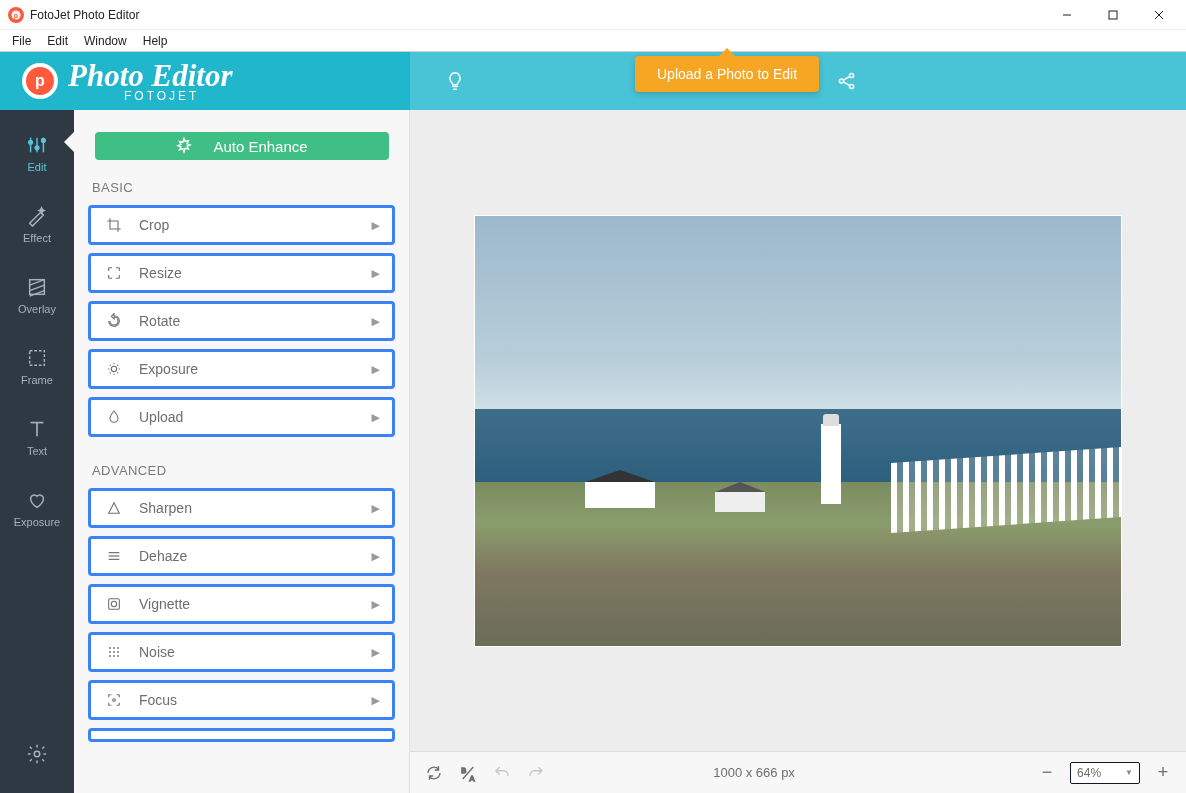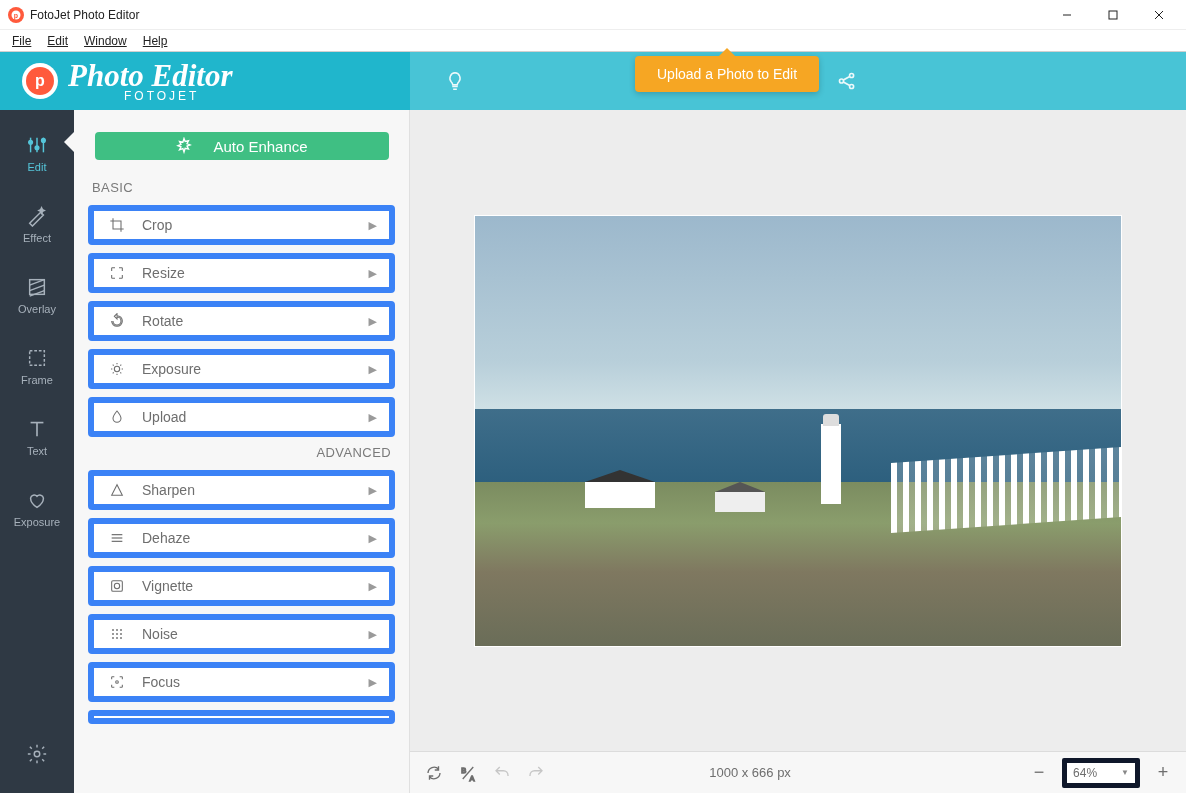--- a/index.html
+++ b/index.html
@@ -7,21 +7,21 @@
   
   .titlebar { height: 30px; background: #fff; display: flex; align-items: center; padding: 0 4px 0 8px; border-bottom: 1px solid #eee; }
   .titlebar .logo { width: 16px; height: 16px; border-radius: 50%; background: #ff5a3c; display: flex; align-items: center; justify-content: center; margin-right: 6px; }
   .titlebar .logo svg { width: 10px; height: 10px; }
   .titlebar .title { font-size: 12px; color: #222; }
   .titlebar .spacer { flex: 1; }
   .titlebar .winbtn { width: 46px; height: 30px; display: flex; align-items: center; justify-content: center; }
   .titlebar .winbtn svg { width: 10px; height: 10px; }
   
   .menubar { height: 22px; background: #fff; display: flex; align-items: center; padding: 0 4px; font-size: 12px; color: #222; border-bottom: 1px solid #d0d0d0; }
-  .menubar .mitem { padding: 2px 8px; text-decoration: underline; }
+  .menubar .mitem { padding: 2px 8px; }
   
   .topband { height: 58px; background: #48c4d6; display: flex; align-items: center; }
   .brandbox { width: 410px; height: 58px; background: #20b6cc; display: flex; align-items: center; padding-left: 22px; gap: 10px; }
   .brandbox .pbadge { width: 36px; height: 36px; border-radius: 50%; background: #fff; display: flex; align-items: center; justify-content: center; position: relative; }
   .brandbox .pbadge::before { content:""; width: 28px; height: 28px; border-radius: 50%; background: #ff5a3c; position: absolute; }
   .brandbox .pbadge span { color:#fff; font-weight:700; font-size:16px; position:relative; z-index:1; }
   .brandbox .bt { color:#fff; }
   .brandbox .bt .big { font-size: 31px; font-style: italic; font-weight: 600; font-family: "Brush Script MT", cursive; line-height: 1; }
   .brandbox .bt .sub { font-size: 12px; letter-spacing: 3px; margin-top: -2px; padding-left: 56px; }
   
@@ -40,21 +40,21 @@
   .rail .ritem { display:flex; flex-direction:column; align-items:center; gap:5px; color:#a7b1bb; font-size:11px; cursor:pointer; width:100%; padding: 4px 0;}
   .rail .ritem.active { color:#55c6da; }
   .rail .ritem svg { width:22px; height:22px; }
   .rail .notch { position:absolute; left: 64px; top: 22px; width:0; height:0; border-top:10px solid transparent; border-bottom:10px solid transparent; border-right:10px solid #f7f7f7; }
   .rail .settings { margin-top:auto; margin-bottom:24px; }
   
   .panel { width: 336px; background:#f7f7f7; border-right:1px solid #e0e0e0; overflow-y:auto; padding: 22px 14px; }
   .enhance { background:#3fbf83; color:#fff; border:none; width: 294px; height: 28px; border-radius:4px; font-size:15px; display:flex; align-items:center; justify-content:center; gap:20px; margin: 0 auto 20px;}
   .enhance svg{ width:18px; height:18px;}
   .secthdr { font-size:13px; color:#7a7a7a; letter-spacing:.4px; margin: 8px 4px 10px; }
-  .optrow { background:#fff; border:6px solid #3b82f6; border-radius:4px; height:40px; display:flex; align-items:center; padding: 0 12px; margin-bottom:8px; color:#6e6e6e; font-size:14px; cursor:pointer;}
+  .optrow { background:#fff; border:3px solid #3b82f6; border-radius:4px; height:40px; display:flex; align-items:center; padding: 0 12px; margin-bottom:8px; color:#6e6e6e; font-size:14px; cursor:pointer;}
   .optrow .oicon { width:22px; display:flex; justify-content:center; margin-right:14px; }
   .optrow .oicon svg { width:16px; height:16px; }
   .optrow .olabel { flex:1; }
   .optrow .chev { color:#9a9a9a; font-size:11px; }
   
   .canvaswrap { flex:1; display:flex; flex-direction:column; background:#ededed; position:relative; }
   .canvas { flex:1; display:flex; align-items:center; justify-content:center; padding: 20px;}
   .photo { width:646px; height:430px; background: linear-gradient(180deg, #9cb8cc 0%, #b8cfda 34%, #cfe0e5 45%, #3f6e8a 46%, #2a5d7c 62%, #6d7d5a 65%, #8a9d6c 75%, #6a6d58 100%); position:relative; overflow:hidden; box-shadow: 0 0 0 1px #fff;}
   .photo .sea { position:absolute; left:0; right:0; top:45%; height:20%; background:linear-gradient(180deg,#3f6e8a,#2a5d7c);}
   .photo .land { position:absolute; left:0; right:0; bottom:0; height:38%; background: linear-gradient(180deg,#7b8c60 0%, #8a9d6c 25%, #7f7860 55%, #6a6d58 100%);}
@@ -65,21 +65,21 @@
   .photo .house::before{content:"";position:absolute;top:-12px;left:0;width:0;height:0;border-left:35px solid transparent;border-right:35px solid transparent;border-bottom:12px solid #333;}
   .photo .house2 { position:absolute; left:240px; bottom:31%; width:50px; height:20px; background:#eee;}
   .photo .house2::before{content:"";position:absolute;top:-10px;left:0;width:0;height:0;border-left:25px solid transparent;border-right:25px solid transparent;border-bottom:10px solid #555;}
   
   .statusbar { height:42px; background:#f7f7f7; border-top:1px solid #dcdcdc; display:flex; align-items:center; padding: 0 14px; gap:14px; color:#6e6e6e; font-size:13px;}
   .statusbar .sicon { width:20px; height:20px; display:flex; align-items:center; justify-content:center;}
   .statusbar .sicon svg{width:18px;height:18px;}
   .statusbar .disabled { opacity:.35;}
   .statusbar .gap { flex:1;}
   .statusbar .dims { padding-right: 100px; margin-left: 24px;}
-  .zoomsel { border:5px solid #0f172a; background:#fff; padding:3px 6px; display:flex; align-items:center; gap:24px; font-size:12px; border-radius:2px;}
+  .zoomsel { border:1px solid #0f172a; background:#fff; padding:3px 6px; display:flex; align-items:center; gap:24px; font-size:12px; border-radius:2px;}
   .zoomsel .tri{font-size:8px;color:#888;}
   .pm { font-size:18px; width:18px; text-align:center;}
 </style>
 </head>
 <body>
 
 <div class="titlebar">
   <div class="logo">
     <svg viewBox="0 0 10 10">
         <circle cx="5" cy="5" r="4.5" fill="#fff"></circle>
@@ -261,21 +261,21 @@
     <div class="optrow">
       <span class="oicon">
           <svg viewBox="0 0 24 24" fill="none" stroke="#6e6e6e" stroke-width="1.6">
             <path d="M12 3s6 7 6 11a6 6 0 01-12 0c0-4 6-11 6-11z"></path>
           </svg>
         </span>
       <span class="olabel">Upload</span>
       <span class="chev">▶</span>
     </div>
 
-    <div class="secthdr" style="margin-top:8px;text-align:right;">ADVANCED</div>
+    <div class="secthdr" style="margin-top:26px;">ADVANCED</div>
     <div class="optrow">
       <span class="oicon">
           <svg viewBox="0 0 24 24" fill="none" stroke="#6e6e6e" stroke-width="1.6">
             <path d="M12 4L4 20h16z"></path>
           </svg>
         </span>
       <span class="olabel">Sharpen</span>
       <span class="chev">▶</span>
     </div>
     <div class="optrow">

